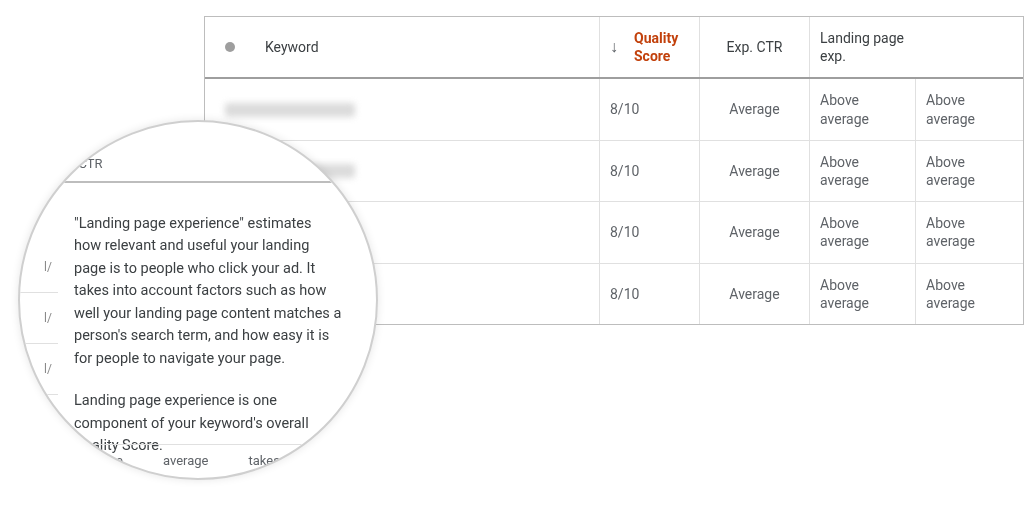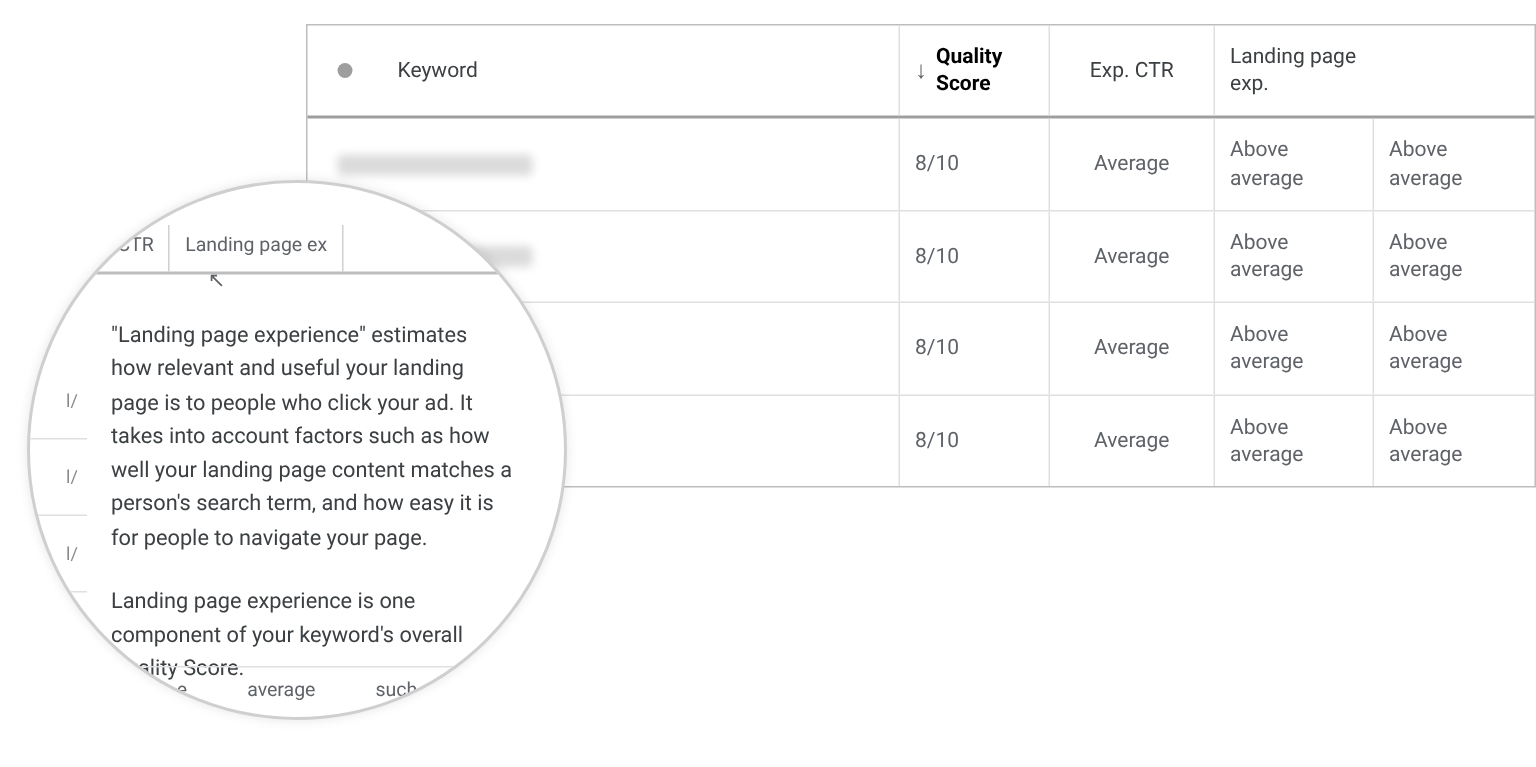--- a/index.html
+++ b/index.html
@@ -58,21 +58,21 @@
   .dot-icon {
     width: 10px; height: 10px; border-radius: 50%;
     background: #9e9e9e; margin-right: 30px;
     flex-shrink: 0;
   }
   .sort-arrow {
     font-size: 16px;
     margin-right: 6px;
     color: #5f6368;
   }
-  .bold { font-weight: 700; color: #000000; }
+  .bold { font-weight: 700; color: #c2410c; margin-left: 10px; }
 
   .help-circle {
     display: inline-flex;
     width: 16px; height: 16px;
     border: 1.2px solid #9e9e9e;
     border-radius: 50%;
     align-items: center; justify-content: center;
     font-size: 11px; color: #9e9e9e;
     margin-left: 10px;
   }
@@ -211,36 +211,32 @@
     <div class="cell c-lpe">Above average</div>
     <div class="cell c-ar">Above average</div>
   </div>
 
 </div>
 
 <div class="magnifier">
 
   <div class="mag-tabs">
     <div class="mag-tab">xp. CTR</div>
-    <div class="mag-tab active">
-      <span>Landing page ex</span>
-      <span class="cursor">↖</span>
-    </div>
   </div>
 
   <div class="mag-leftstub">
     <div>l/</div>
     <div>l/</div>
     <div>l/</div>
   </div>
 
   <div class="mag-body">
     <p>"Landing page experience" estimates how relevant and useful your landing page is to people who click your ad. It takes into account factors such as how well your landing page content matches a person's search term, and how easy it is for people to navigate your page.</p>
     <p>Landing page experience is one component of your keyword's overall Quality Score.</p>
     <span class="link">Learn more</span>
   </div>
 
   <div class="mag-footrow">
     <span>e</span>
     <span>average</span>
-    <span>such</span>
+    <span>takes</span>
   </div>
 </div>
 
 </body></html>

